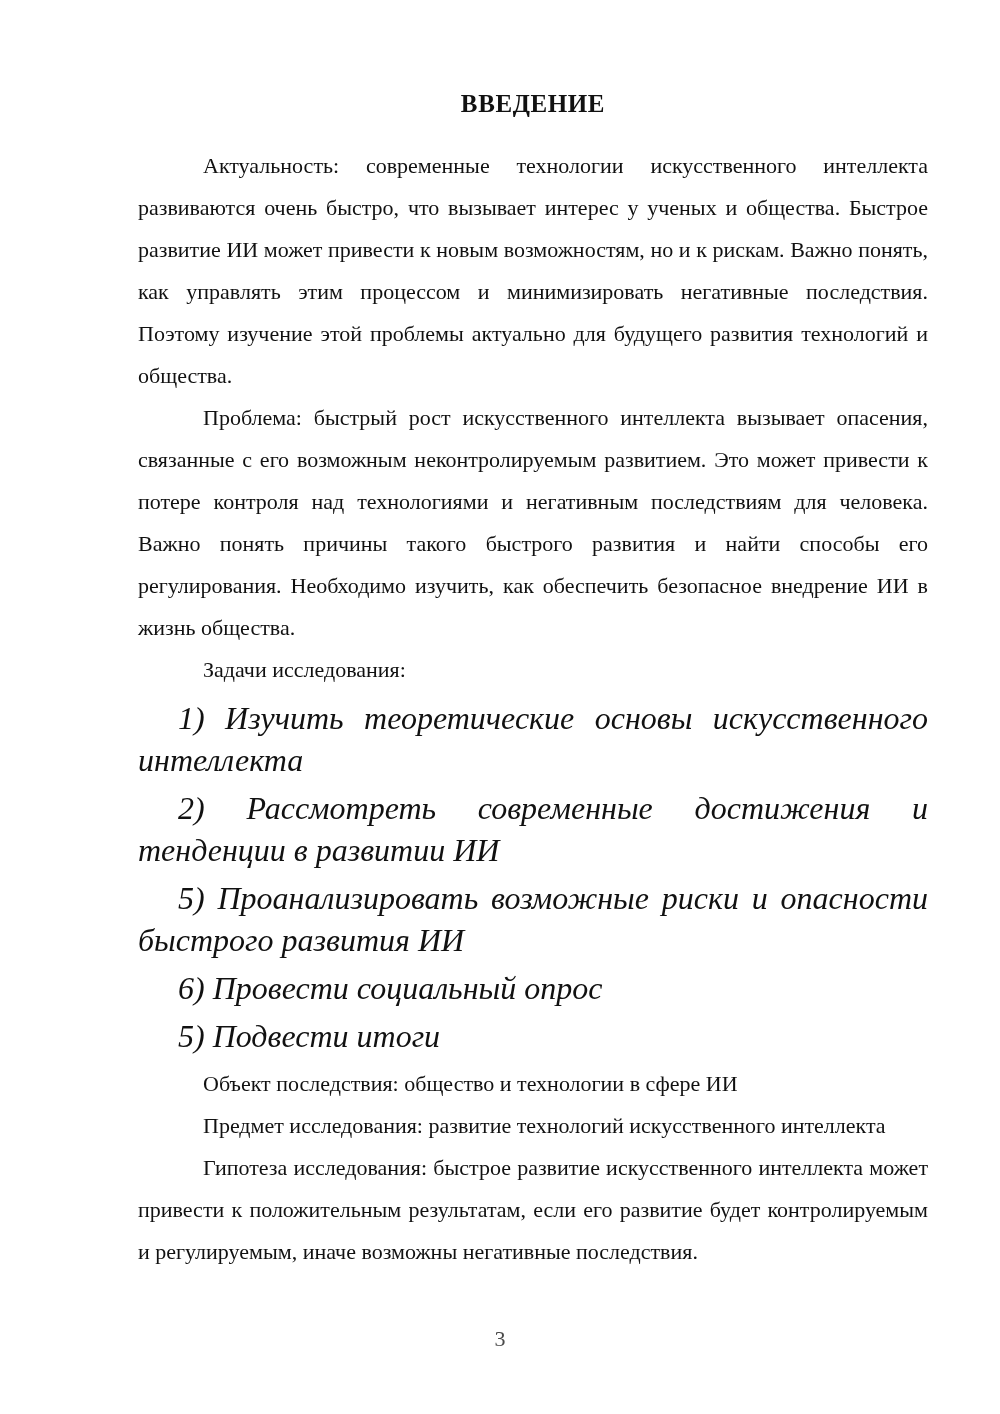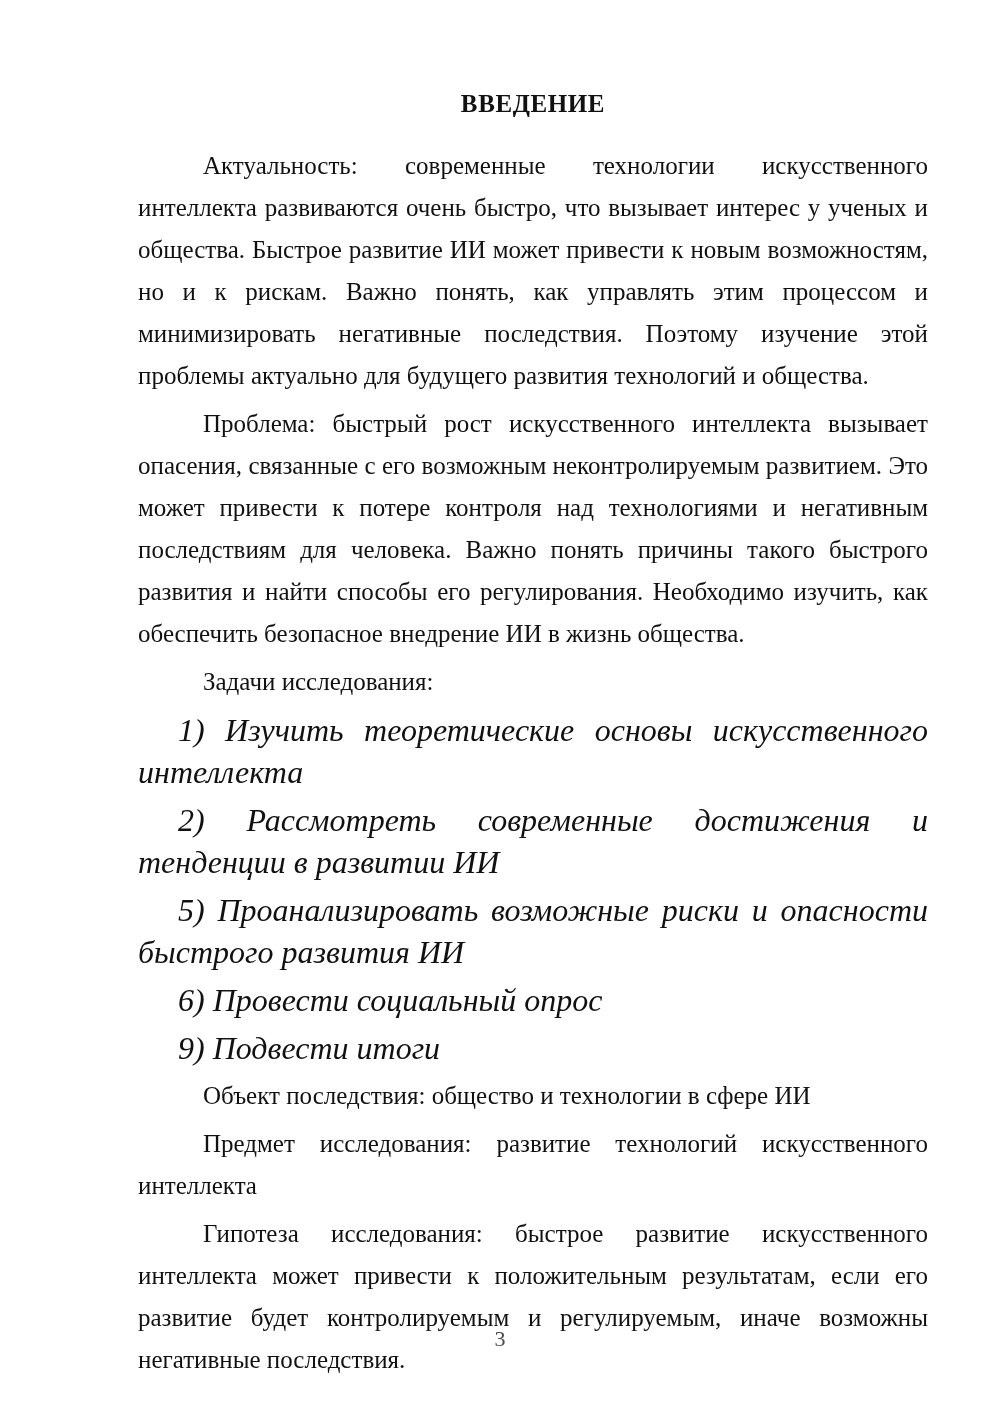--- a/index.html
+++ b/index.html
@@ -29,29 +29,28 @@
   .doc-title {
     font-size: 25px;
     font-weight: bold;
     text-align: center;
     letter-spacing: 0.6px;
     margin: 0 0 26px 0;
     line-height: 1.25;
   }
   p.para {
     margin: 0 0 0 0;
-    font-size: 25px;
+    font-size: 22px;
     line-height: 42px;
     text-align: justify;
     text-justify: inter-word;
     text-indent: 65px;
     hyphens: none;
   }
   p.para + p.para {
-    margin-top: 6px;
   }
   .list {
     list-style: none;
     margin: 6px 0 0 0;
     padding: 0;
   }
   .list li {
     font-size: 32px;
     line-height: 42px;
     text-align: justify;
@@ -90,21 +89,21 @@
     <p class="para">Проблема: быстрый рост искусственного интеллекта вызывает опасения, связанные с его возможным неконтролируемым развитием. Это может привести к потере контроля над технологиями и негативным последствиям для человека. Важно понять причины такого быстрого развития и найти способы его регулирования. Необходимо изучить, как обеспечить безопасное внедрение ИИ в жизнь общества.</p>
 
 
     <p class="para">Задачи исследования:</p>
 
     <ul class="list">
       <li>1) Изучить теоретические основы искусственного интеллекта</li>
       <li>2) Рассмотреть современные достижения и тенденции в развитии ИИ</li>
       <li>5) Проанализировать возможные риски и опасности быстрого развития ИИ</li>
       <li>6) Провести социальный опрос</li>
-      <li>9) Подвести итоги</li>
+      <li>5) Подвести итоги</li>
     </ul>
 
     <div class="block-gap"></div>
 
     <p class="para">Объект последствия: общество и технологии в сфере ИИ</p>
 
     <p class="para">Предмет исследования: развитие технологий искусственного интеллекта</p>
 
     <p class="para">Гипотеза исследования: быстрое развитие искусственного интеллекта может привести к положительным результатам, если его развитие будет контролируемым и регулируемым, иначе возможны негативные последствия.</p>
 

